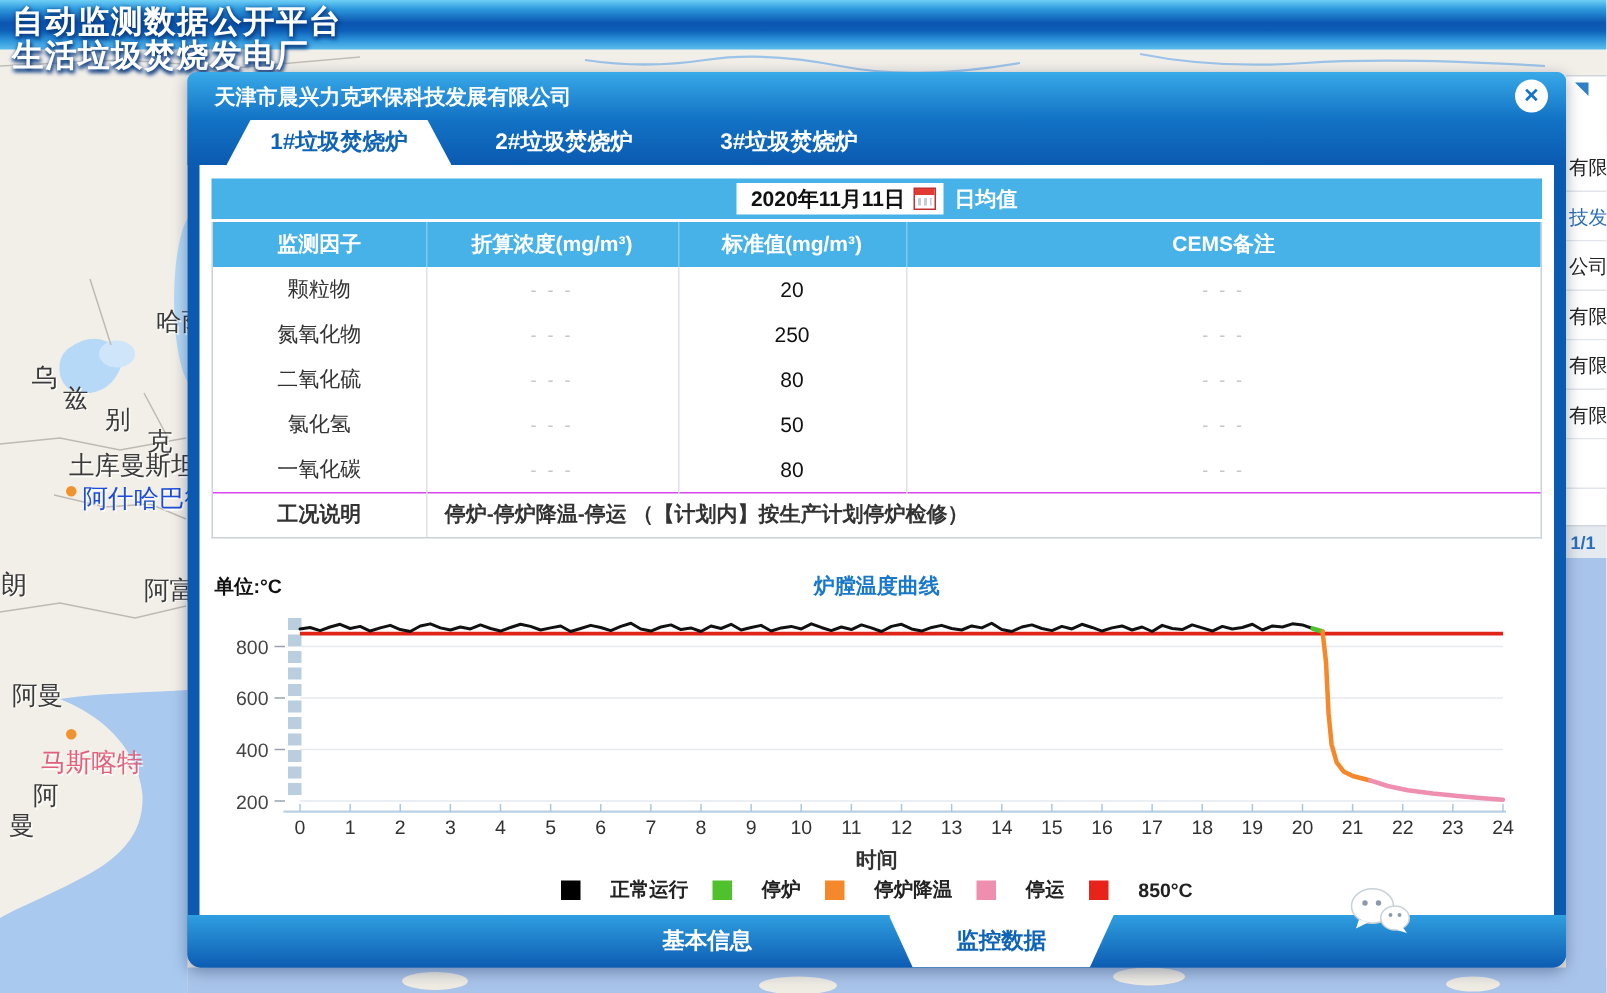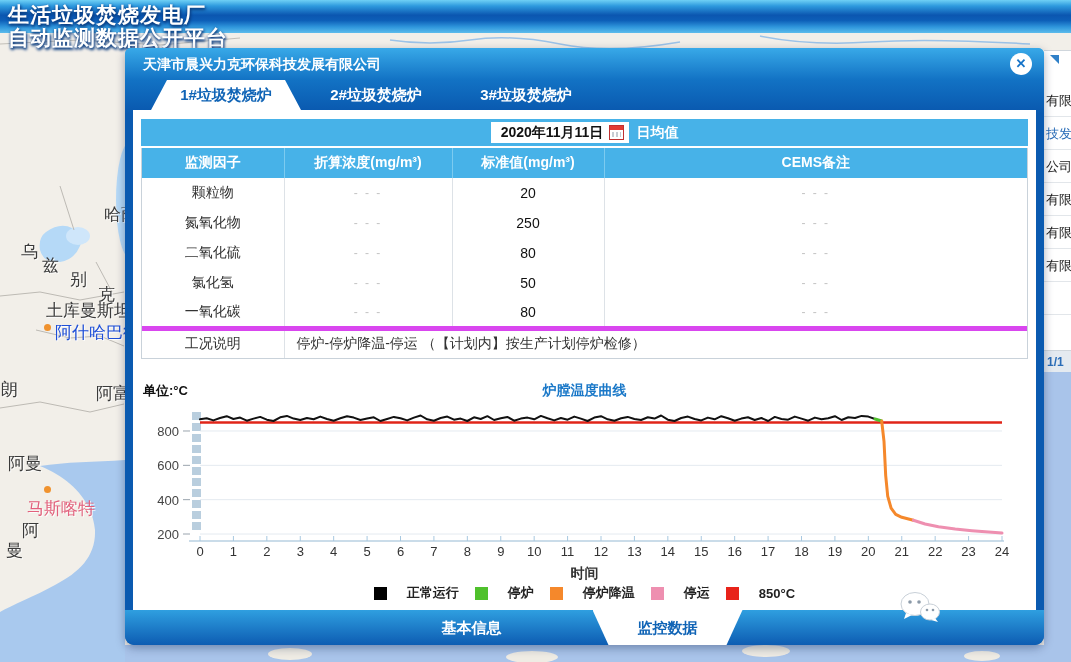--- a/index.html
+++ b/index.html
@@ -18,21 +18,21 @@
     background:linear-gradient(180deg,#6fd0f5 0%,#2e9ade 18%,#0b56b0 46%,#0d5fb8 62%,#2f96dc 82%,#5cbcec 100%); }
   #header-title { position:absolute; left:8px; top:3px; z-index:3; }
   #header-title div { font-size:21px; font-weight:bold; color:#fff; line-height:23px;
     letter-spacing:1px; text-shadow:0 1px 3px #0a3c80,1px 2px 3px #0a3c80; }
 
   
   #side-panel { position:absolute; left:1044px; top:50px; width:27px; height:322px;
     background:#fff; z-index:1; border-top:1px solid #cfd6dc; }
   .panel-icon { position:absolute; left:6px; top:4px; width:0; height:0;
     border-left:9px solid transparent; border-top:9px solid #2f80c8; }
-  #side-rows { position:absolute; top:33px; left:0; right:0; }
+  #side-rows { position:absolute; top:44px; left:0; right:0; }
   .side-row { height:33px; line-height:33px; font-size:13px; color:#222;
     border-bottom:1px solid #e2e6ea; padding-left:2px; white-space:nowrap; overflow:hidden; background:#fff; }
   .side-row.link { color:#2a6db8; }
   #side-pager { position:absolute; bottom:0; left:0; right:0; height:22px;
     background:#e4eaf0; font-size:12px; font-weight:bold; color:#2a6db8;
     line-height:22px; padding-left:3px; border-top:1px solid #cfd6dc; }
 
   
   #modal { position:absolute; left:125px; top:48px; width:919px; height:597px; z-index:4;
     border-radius:6px 6px 9px 9px; box-shadow:0 3px 10px rgba(0,20,60,.35);
@@ -67,21 +67,21 @@
   #data-table-wrap { position:absolute; top:38px; left:8px; right:8px; border:1px solid #c9d2da; border-top:none; }
   table { width:100%; border-collapse:collapse; table-layout:fixed; }
   col.c1{width:142px;} col.c2{width:168px;} col.c3{width:152px;}
   th { background:#47b2e8; color:#fff; font-size:14px; font-weight:bold; height:30px;
     border-left:1px solid #7ccbf0; }
   th:first-child { border-left:none; }
   td { height:30px; font-size:14px; color:#333; text-align:center; border-left:1px solid #dde2e7; }
   td:first-child { border-left:none; }
   .dash { color:#c4c4c4; letter-spacing:2px; font-size:12px; }
   .std-val { color:#111; }
-  tr.condition td { border-top:5px solid #d946ef; }
+  tr.condition td { border-top:1px solid #d946ef;font-weight:bold; }
   tr.condition td.cond-text { text-align:left; padding-left:12px; }
 
   #chart-head { position:absolute; top:272px; left:8px; right:8px; height:18px; }
   #chart-unit { position:absolute; left:2px; top:0; font-size:13px; font-weight:bold; color:#111; }
   #chart-title { position:absolute; left:0; right:0; top:0; text-align:center;
     font-size:14px; font-weight:bold; color:#1a78c8; }
   #chart-svg { position:absolute; top:292px; left:8px; }
   #chart-xlabel { position:absolute; top:455px; left:0; right:0; text-align:center;
     font-size:14px; font-weight:bold; color:#333; }
   #chart-legend { position:absolute; top:475px; left:0; right:0; height:16px;
@@ -147,22 +147,22 @@
       <div class="map-label" style="left: 27px; top: 497px; color: rgb(226, 96, 124);">马斯喀特</div>
       <div class="map-label" style="left: 22px; top: 519px; color: rgb(58, 58, 58);">阿</div>
       <div class="map-label" style="left: 6px; top: 539px; color: rgb(58, 58, 58);">曼</div>
       <div class="map-dot" style="left: 44px; top: 324px;"></div>
       <div class="map-dot" style="left: 44px; top: 486px;"></div>
     </div>
 </div>
 
 <div id="top-band"></div>
 <div id="header-title">
+  <div>自动监测数据公开平台</div>
   <div>生活垃圾焚烧发电厂</div>
-  <div>自动监测数据公开平台</div>
 </div>
 
 <div id="side-panel">
   <div class="panel-icon"></div>
   <div id="side-rows">
       <div class="side-row">有限</div>
       <div class="side-row link">技发</div>
       <div class="side-row">公司</div>
       <div class="side-row">有限</div>
       <div class="side-row">有限</div>

